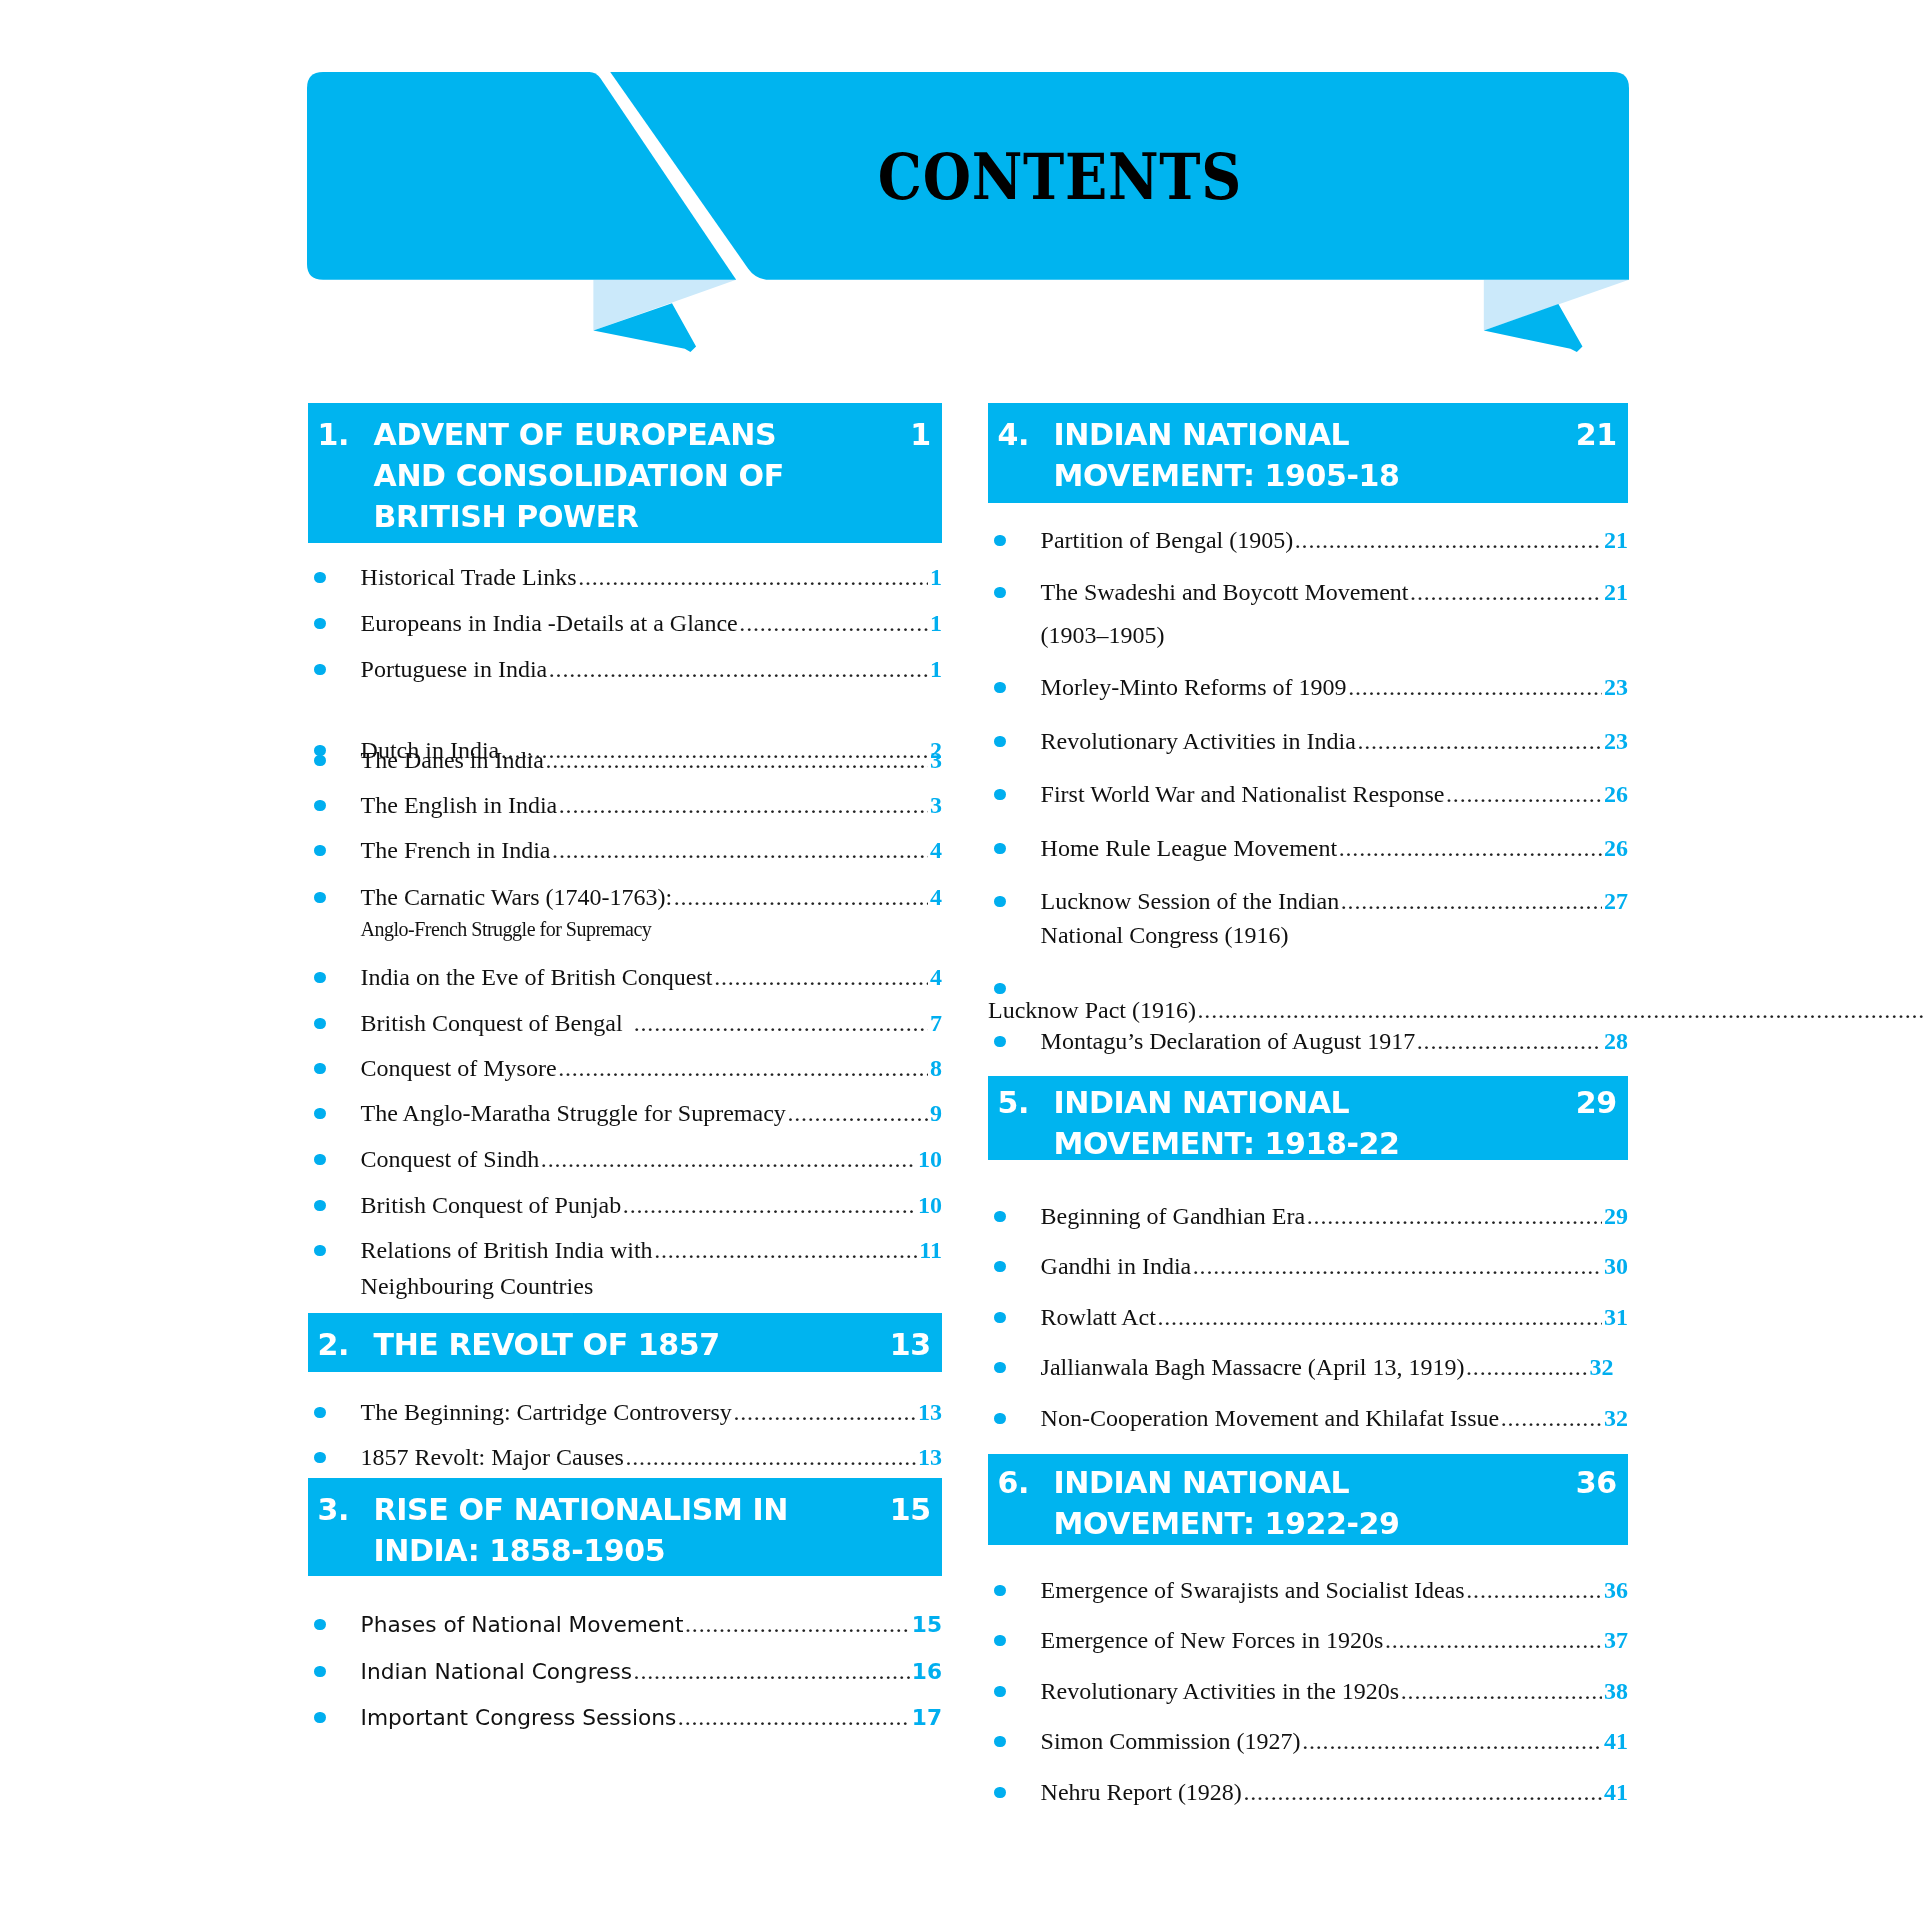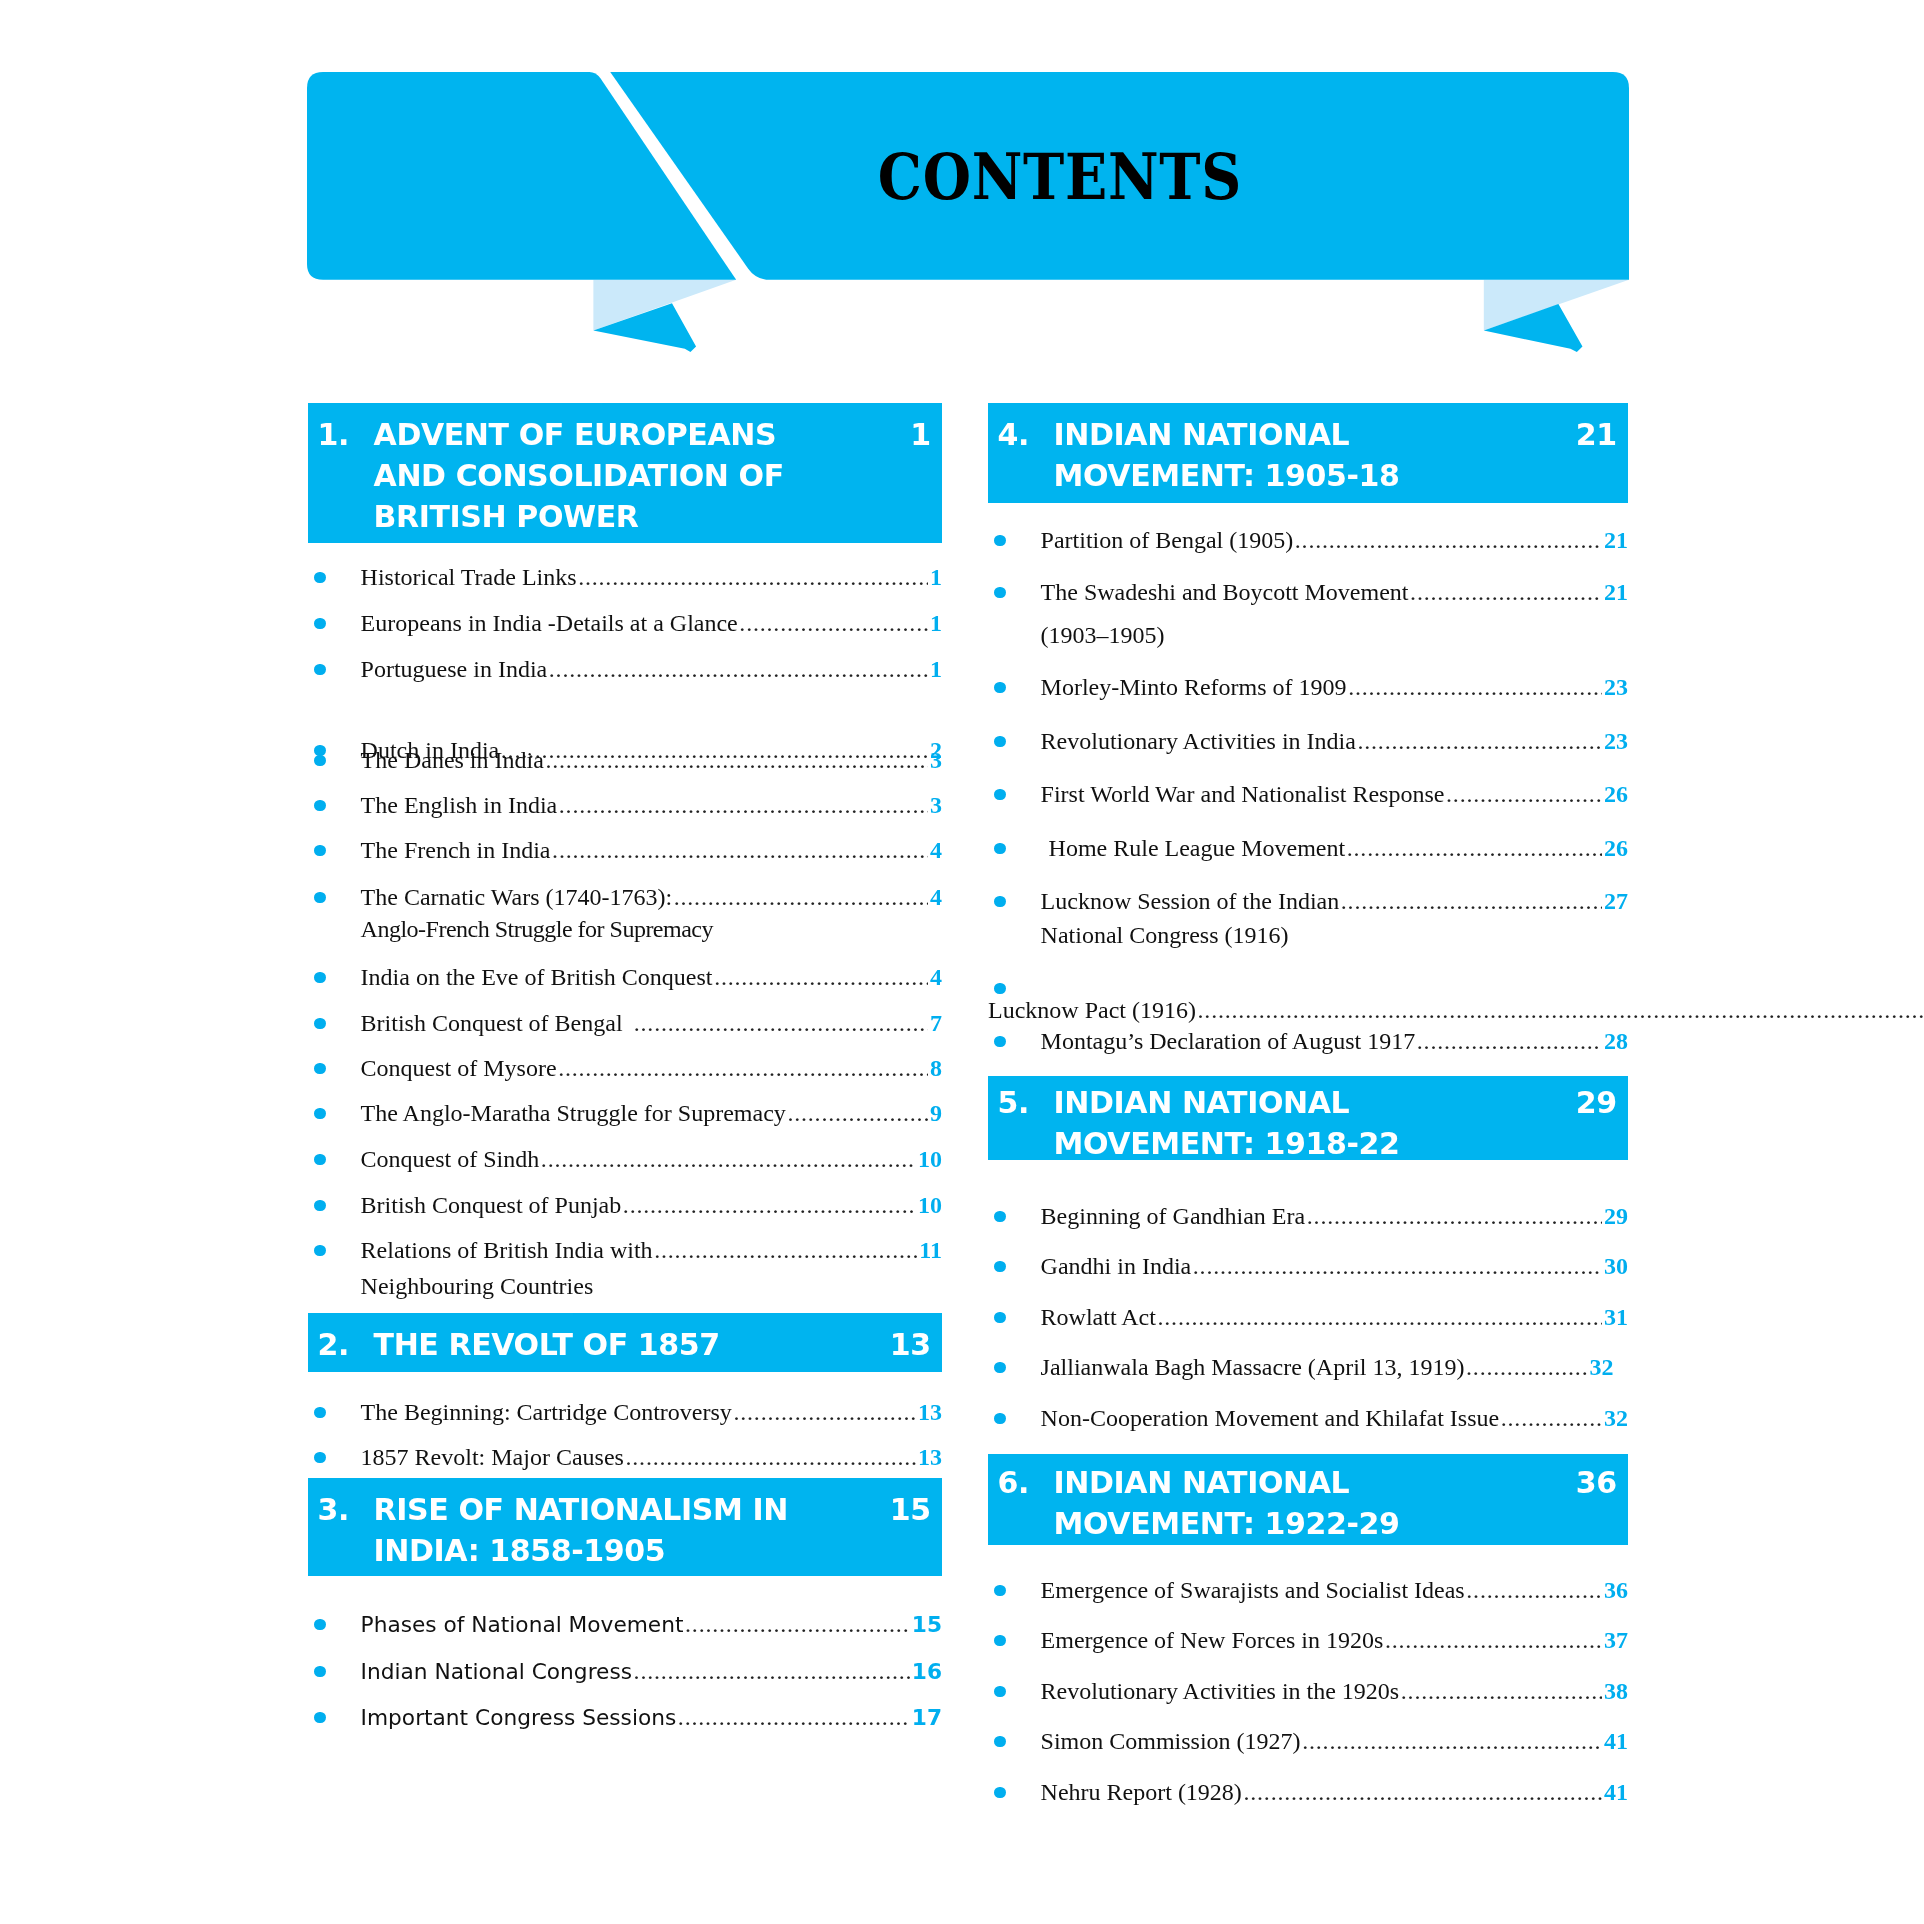--- a/index.html
+++ b/index.html
@@ -127,21 +127,21 @@
       </div>
     </div>
   <div class="item" style="top:881px;">
       <span class="bullet"></span>
       <div class="item-body">
         <div class="line1">
           <span class="label">The Carnatic Wars (1740-1763):</span>
           <span class="dots"></span>
           <span class="page">4</span>
         </div>
-        <div class="line2" style="margin-top:0; font-size:24px; letter-spacing:-0.5px;">Anglo-French Struggle for Supremacy</div>
+        <div class="line2" style="margin-top:0; font-size:20px; letter-spacing:-0.5px;">Anglo-French Struggle for Supremacy</div>
       </div>
     </div>
   <div class="item" style="top:961px;">
       <span class="bullet"></span>
       <div class="item-body">
         <div class="line1">
           <span class="label">India on the Eve of British Conquest</span>
           <span class="dots"></span>
           <span class="page">4</span>
         </div>
@@ -348,21 +348,21 @@
   <div class="item" style="top:778px;">
       <span class="bullet"></span>
       <div class="item-body">
         <div class="line1">
           <span class="label">First World War and Nationalist Response</span>
           <span class="dots"></span>
           <span class="page">26</span>
         </div>
       </div>
     </div>
-  <div class="item" style="top:832px;gap:8px;">
+  <div class="item" style="top:832px;">
       <span class="bullet"></span>
       <div class="item-body">
         <div class="line1">
           <span class="label">Home Rule League Movement</span>
           <span class="dots"></span>
           <span class="page">26</span>
         </div>
       </div>
     </div>
   <div class="item" style="top:885px;">

